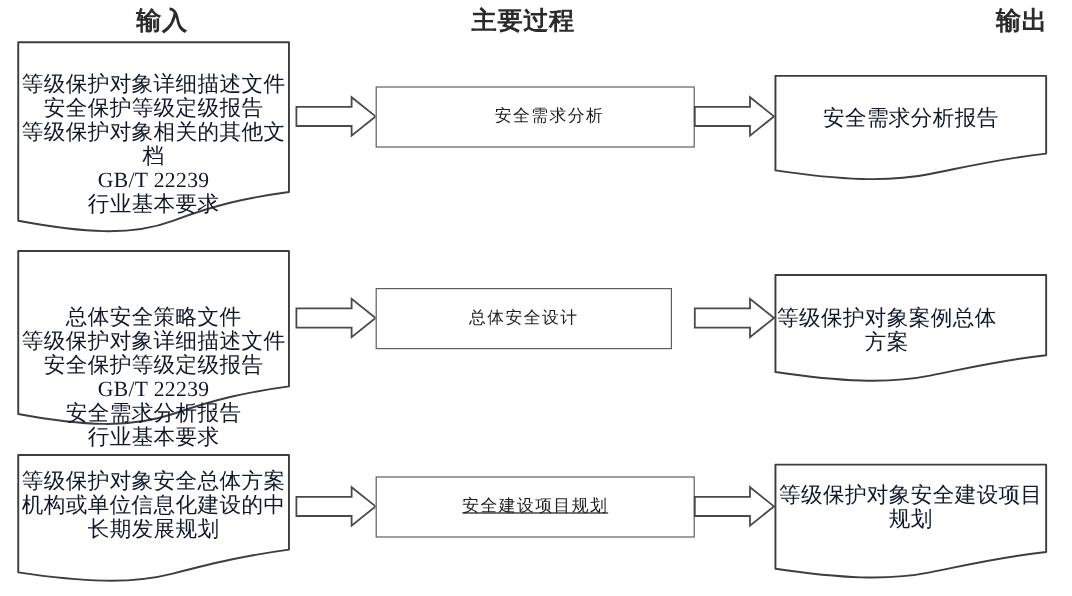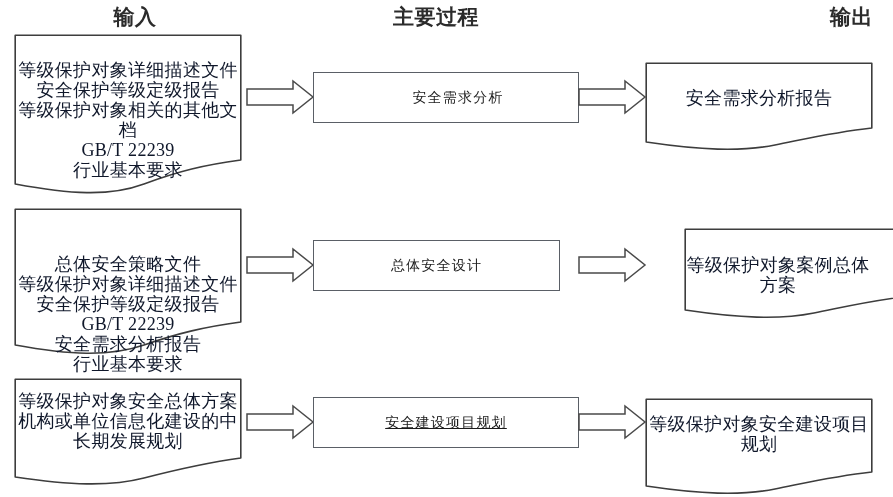--- a/index.html
+++ b/index.html
@@ -145,21 +145,21 @@
   <div class="process-node" style="left:313px; top:240px; width:247px; height:51px;">
     <div class="process-label">总体安全设计</div>
   </div>
 
   <div class="arrow" style="left:579px; top:248px; width:68px; height:34px;">
     <svg width="68" height="34" viewBox="0 0 68 34">
       <path d="M0,9 H46 V1 L66,17 L46,33 V25 H0 Z" fill="#ffffff" stroke="#4a4a4a" stroke-width="1.5" stroke-linejoin="miter"></path>
     </svg>
   </div>
 
-  <div class="doc-node" style="left:684px; top:228px; width:188px; height:92px;">
+  <div class="doc-node" style="left:645px; top:228px; width:188px; height:92px;">
     <svg width="228" height="92" viewBox="0 0 228 92">
       <path d="M1.2,1.2 H226.8 V68 C190,72 165,78 130,85 C95,92 55,90 1.2,82 Z" fill="#ffffff" stroke="#3d3d3d" stroke-width="1.6" stroke-linejoin="round"></path>
     </svg>
     <div class="doc-label" style="top:27px;">等级保护对象案例总体方案</div>
   </div>
 
   <div class="doc-node" style="left:14px; top:378px; width:228px; height:110px;">
     <svg width="228" height="110" viewBox="0 0 228 110">
       <path d="M1.2,1.2 H226.8 V80 C190,85 165,91 130,100 C95,109 55,107 1.2,99 Z" fill="#ffffff" stroke="#3d3d3d" stroke-width="1.6" stroke-linejoin="round"></path>
     </svg>
@@ -177,21 +177,21 @@
   <div class="process-node" style="left:313px; top:397px; width:266px; height:51px;text-decoration:underline;">
     <div class="process-label">安全建设项目规划</div>
   </div>
 
   <div class="arrow" style="left:579px; top:405px; width:68px; height:34px;">
     <svg width="68" height="34" viewBox="0 0 68 34">
       <path d="M0,9 H46 V1 L66,17 L46,33 V25 H0 Z" fill="#ffffff" stroke="#4a4a4a" stroke-width="1.5" stroke-linejoin="miter"></path>
     </svg>
   </div>
 
-  <div class="doc-node" style="left:645px; top:386px; width:228px; height:100px;margin-top:12px;">
+  <div class="doc-node" style="left:645px; top:386px; width:228px; height:100px;">
     <svg width="228" height="100" viewBox="0 0 228 100">
       <path d="M1.2,1.2 H226.8 V74 C190,78 165,84 130,91 C95,98 55,96 1.2,88 Z" fill="#ffffff" stroke="#3d3d3d" stroke-width="1.6" stroke-linejoin="round"></path>
     </svg>
     <div class="doc-label" style="top:16px;">等级保护对象安全建设项目
 规划</div>
   </div>
 
 </div>
 
 </body></html>

